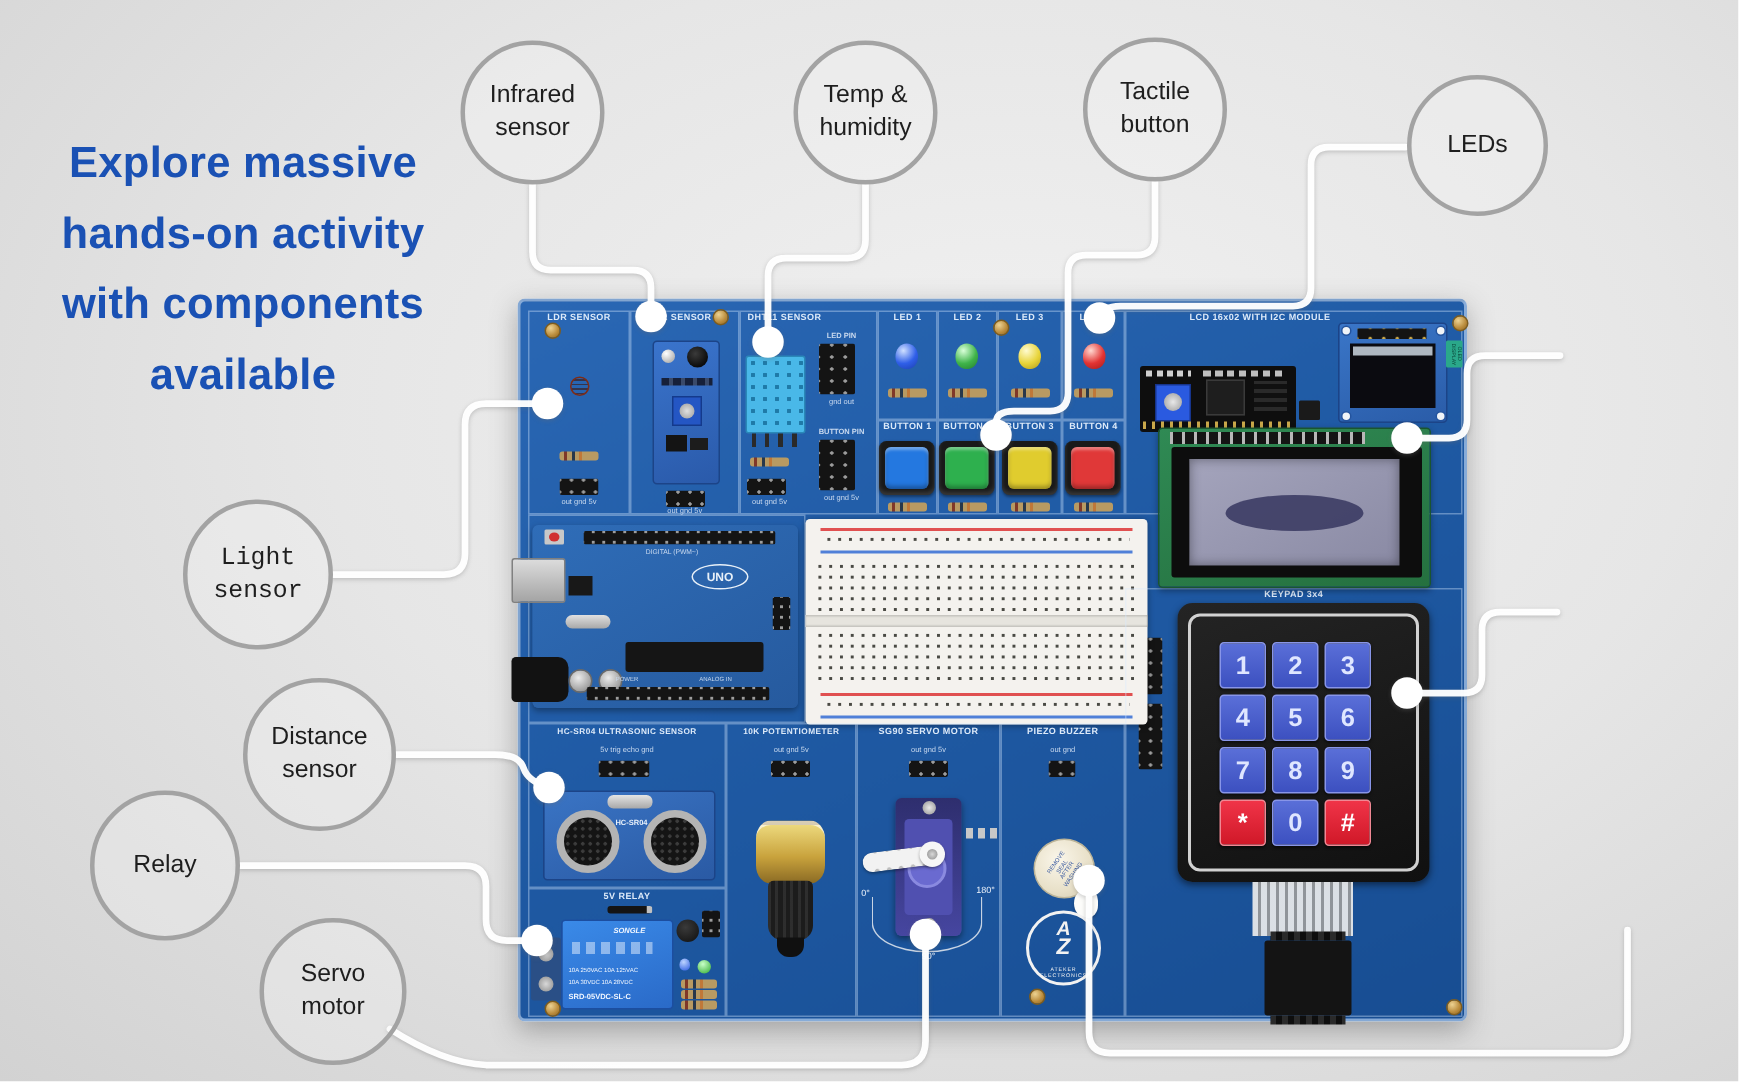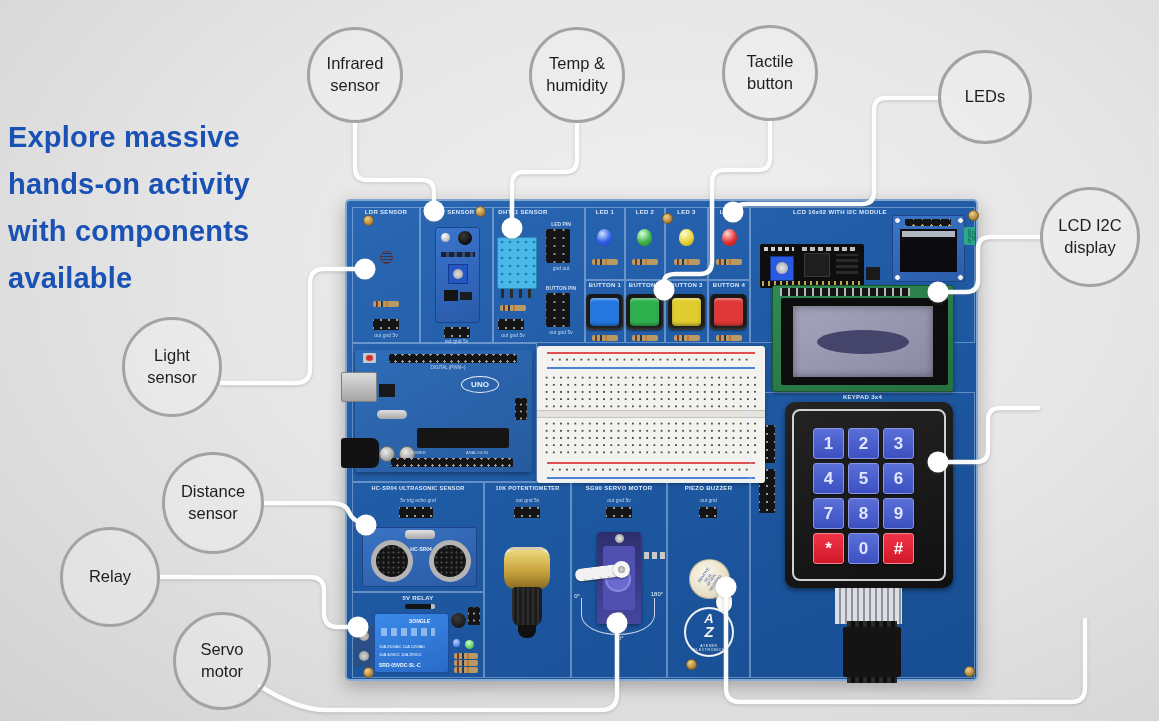--- a/index.html
+++ b/index.html
@@ -1,22 +1,22 @@
 <!DOCTYPE html>
 <html><head>
 <meta charset="utf-8">
 <style>
   html,body{margin:0;padding:0;}
   body{font-family:"Liberation Sans", sans-serif;}
   #stage{position:relative;width:1159px;height:721px;overflow:hidden;
     background:radial-gradient(ellipse at 58% 38%, #f1f1f1 0%, #e6e6e6 48%, #d2d2d2 100%);}
   .abs{position:absolute;}
   
-  #headline{left:8px;top:86px;width:308px;font-size:29px;line-height:1.62;
-    font-weight:bold;color:#1a51b4;letter-spacing:.2px;margin-top:28px;}
+  #headline{left:8px;top:86px;width:308px;text-align:center;font-size:29px;line-height:1.62;
+    font-weight:bold;color:#1a51b4;letter-spacing:.2px;}
   
   .callout{border:3px solid #a3a3a3;border-radius:50%;display:flex;align-items:center;justify-content:center;
     text-align:center;font-size:16.5px;color:#1e1e1e;line-height:1.32;background:rgba(244,244,244,.35);
     z-index:6;padding:4px;box-sizing:border-box;}
   
   #lines{left:0;top:0;z-index:5;pointer-events:none;filter:drop-shadow(0 1px 1.5px rgba(110,110,110,.35));}
   
   #board{left:345px;top:199px;width:633px;height:482px;z-index:1;border-radius:5px;
     background:linear-gradient(155deg,#2a67b4 0%,#1f5aa4 45%,#174d92 100%);
     border:2px solid rgba(215,232,250,.55);box-sizing:border-box;
@@ -347,19 +347,18 @@
       <circle cx="366" cy="525" r="10.5"></circle>
       <circle cx="358" cy="627" r="10.5"></circle>
       <circle cx="617" cy="623" r="10.5"></circle>
     </g>
   </svg>
 
   <div class="abs callout" style="left:307px;top:27px;width:96px;height:96px;">Infrared sensor</div>
   <div class="abs callout" style="left:529px;top:27px;width:96px;height:96px;">Temp &amp; humidity</div>
   <div class="abs callout" style="left:938px;top:50px;width:94px;height:94px;">LEDs</div>
   <div class="abs callout" style="left:722px;top:25px;width:96px;height:96px;">Tactile button</div>
-  <div class="abs callout" style="left:1040px;top:187px;width:100px;height:100px;">LCD I2C display</div>
-  <div class="abs callout" style="left:122px;top:317px;width:100px;height:100px;">Light sensor</div>
+  <div class="abs callout" style="left:122px;top:333px;width:100px;height:100px;font-family:Liberation Mono, monospace;">Light sensor</div>
   <div class="abs callout" style="left:162px;top:452px;width:102px;height:102px;">Distance sensor</div>
   <div class="abs callout" style="left:60px;top:527px;width:100px;height:100px;">Relay</div>
   <div class="abs callout" style="left:173px;top:612px;width:98px;height:98px;">Servo motor</div>
 
 </div>
 
 </body></html>

